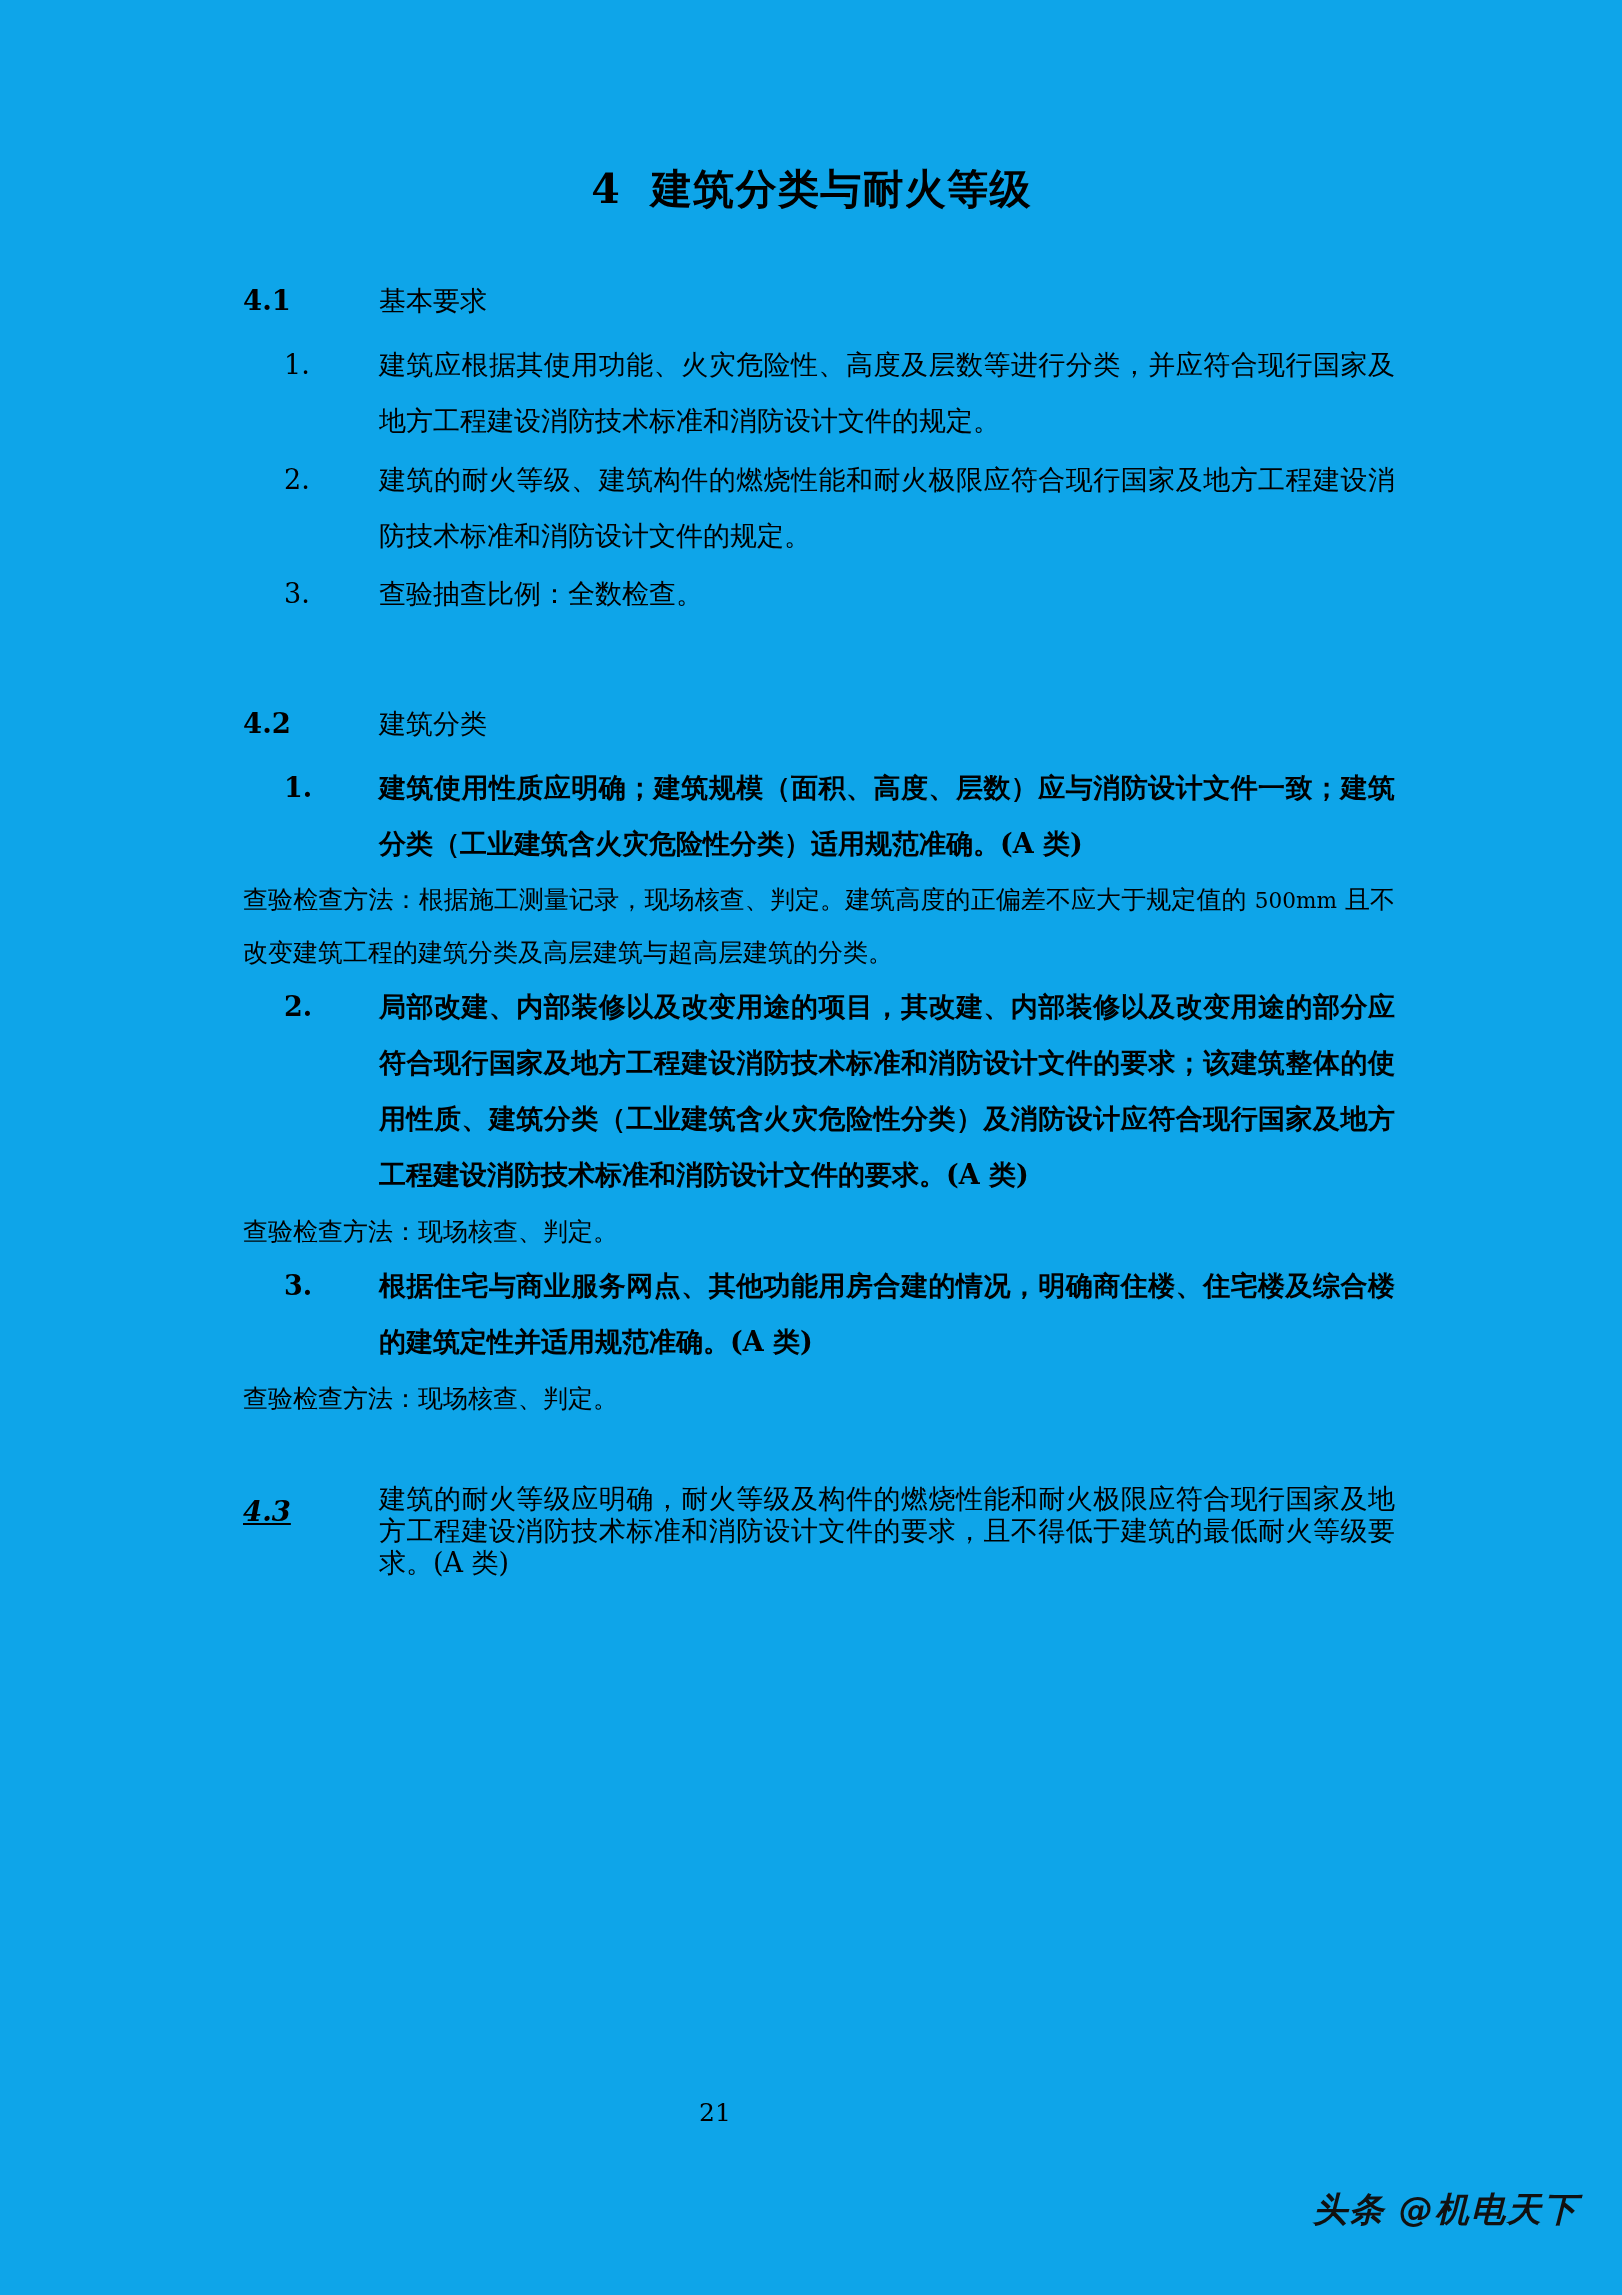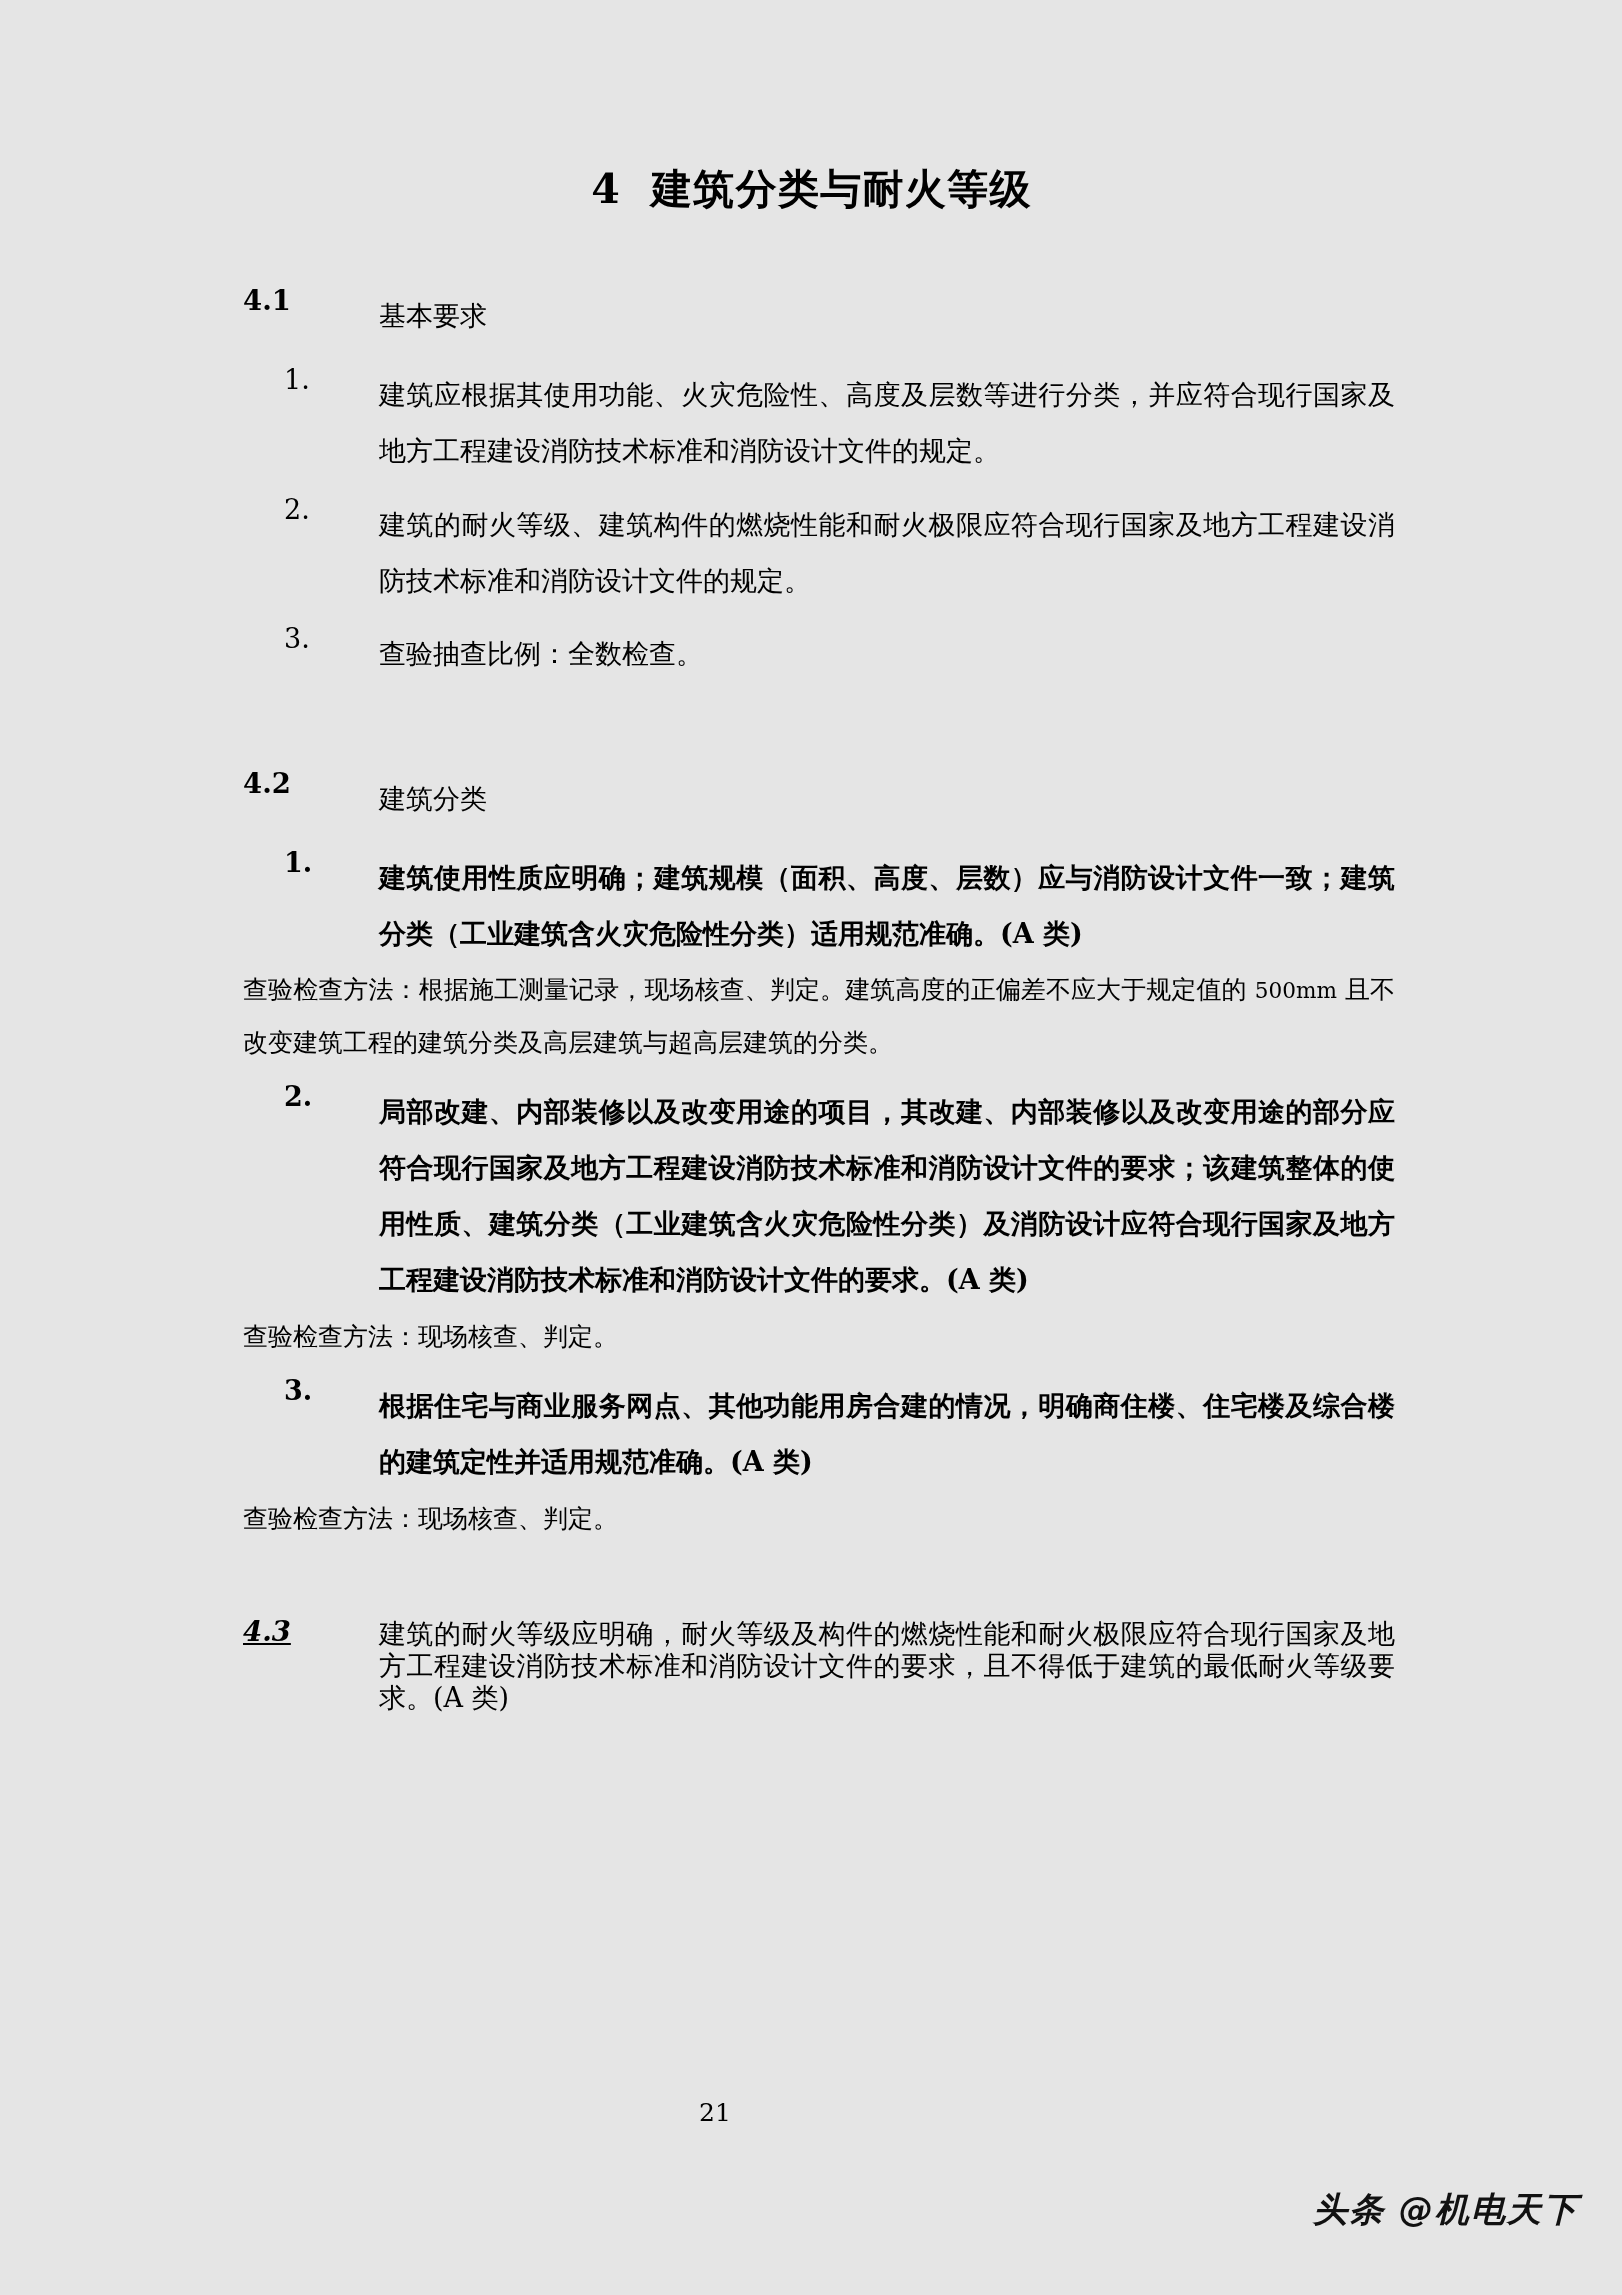--- a/index.html
+++ b/index.html
@@ -8,21 +8,21 @@
     background: #ffffff;
   }
   body {
     font-family: "DejaVu Serif", "Liberation Serif", serif;
     color: #000000;
   }
   .page {
     position: relative;
     width: 1623px;
     height: 2295px;
-    background: #e5e5e5;
+    background: #0ea5e9;
     overflow: hidden;
     box-sizing: border-box;
   }
 
   
   .doc-title {
     position: absolute;
     top: 162px;
     left: 0;
     width: 1623px;
@@ -47,21 +47,20 @@
     display: flex;
     align-items: flex-start;
   }
   .gutter {
     flex: 0 0 auto;
     text-align: left;
   }
   .body-col {
     flex: 1 1 auto;
     min-width: 0;
-    margin-top: 15px;
   }
 
   
   .sec-head { margin-bottom: 17px; }
   .sec-head .gutter {
     width: 136px;
     font-weight: bold;
     font-size: 27.5px;
     line-height: 39px;
   }

